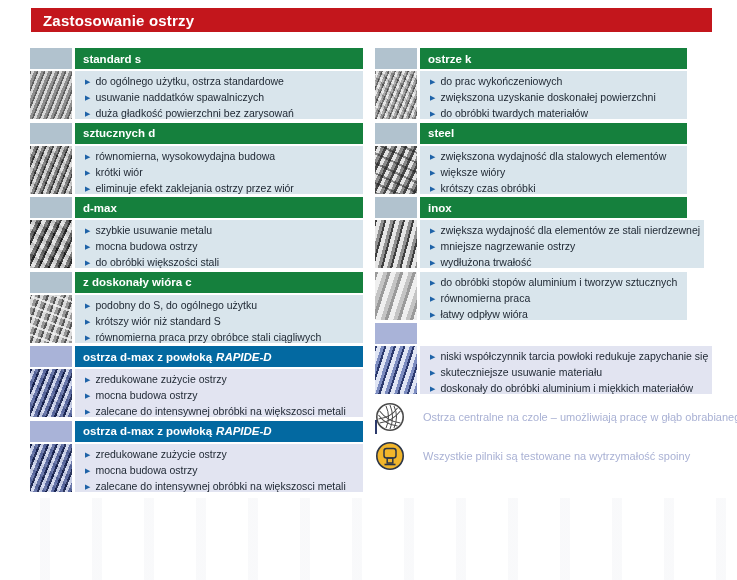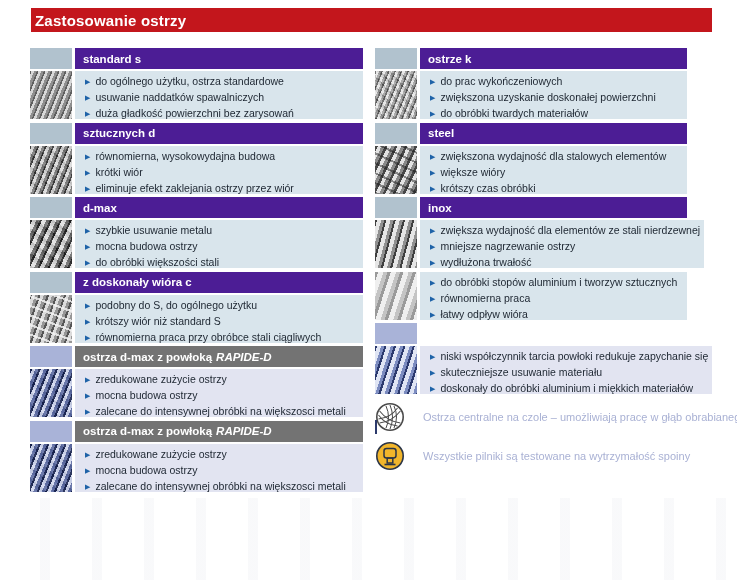--- a/index.html
+++ b/index.html
@@ -2,34 +2,34 @@
 <html><head>
 <meta charset="utf-8">
 <style>
   html,body{margin:0;padding:0;}
   body{width:737px;height:580px;background:#ffffff;overflow:hidden;
        font-family:"Liberation Sans","DejaVu Sans",sans-serif;position:relative;}
   .page{position:absolute;inset:0;}
 
   .title-bar{position:absolute;left:31px;top:8px;width:681px;height:24px;
              background:#c3161c;color:#fff;display:flex;align-items:center;}
-  .title-bar span{font-size:15px;font-weight:bold;padding-left:4px;letter-spacing:.2px;}
+  .title-bar span{font-size:15px;font-weight:bold;padding-left:12px;letter-spacing:.2px;}
 
   .col{position:absolute;top:48px;}
   .col.left{left:30px;width:333px;}
   .col.right{left:375px;width:312px;}
 
   .entry{margin-bottom:3.5px;}
   .entry-header{display:flex;height:21px;margin-bottom:2px;}
   .hdr-square{width:42px;height:21px;background:#b1c2ce;margin-right:3px;flex:none;}
-  .hdr-bar{flex:1;background:#4c1d95;color:#fff;display:flex;align-items:center;
+  .hdr-bar{flex:1;background:#15803d;color:#fff;display:flex;align-items:center;
            font-size:11.5px;font-weight:bold;padding-left:8px;}
   .hdr-bar .coating{font-style:italic;margin-left:4px;}
   .entry.rapide .hdr-square{background:#a9b3d8;}
-  .entry.rapide .hdr-bar{background:#737373;}
+  .entry.rapide .hdr-bar{background:#0369a1;}
 
   .entry-body{display:flex;height:48px;}
   .photo{width:42px;height:48px;margin-right:3px;flex:none;}
   .body-bg{flex:1;background:#d9e5ec;padding:3px 4px 0 10px;}
   .entry.rapide .body-bg{background:#e2e4f1;}
 
   ul.bullets{margin:0;padding:0;list-style:none;}
   ul.bullets li{font-size:10.5px;line-height:14px;color:#1c2530;white-space:nowrap;}
   .arr{color:#1f63a8;font-size:7px;margin-right:5px;position:relative;top:-1px;}
 

